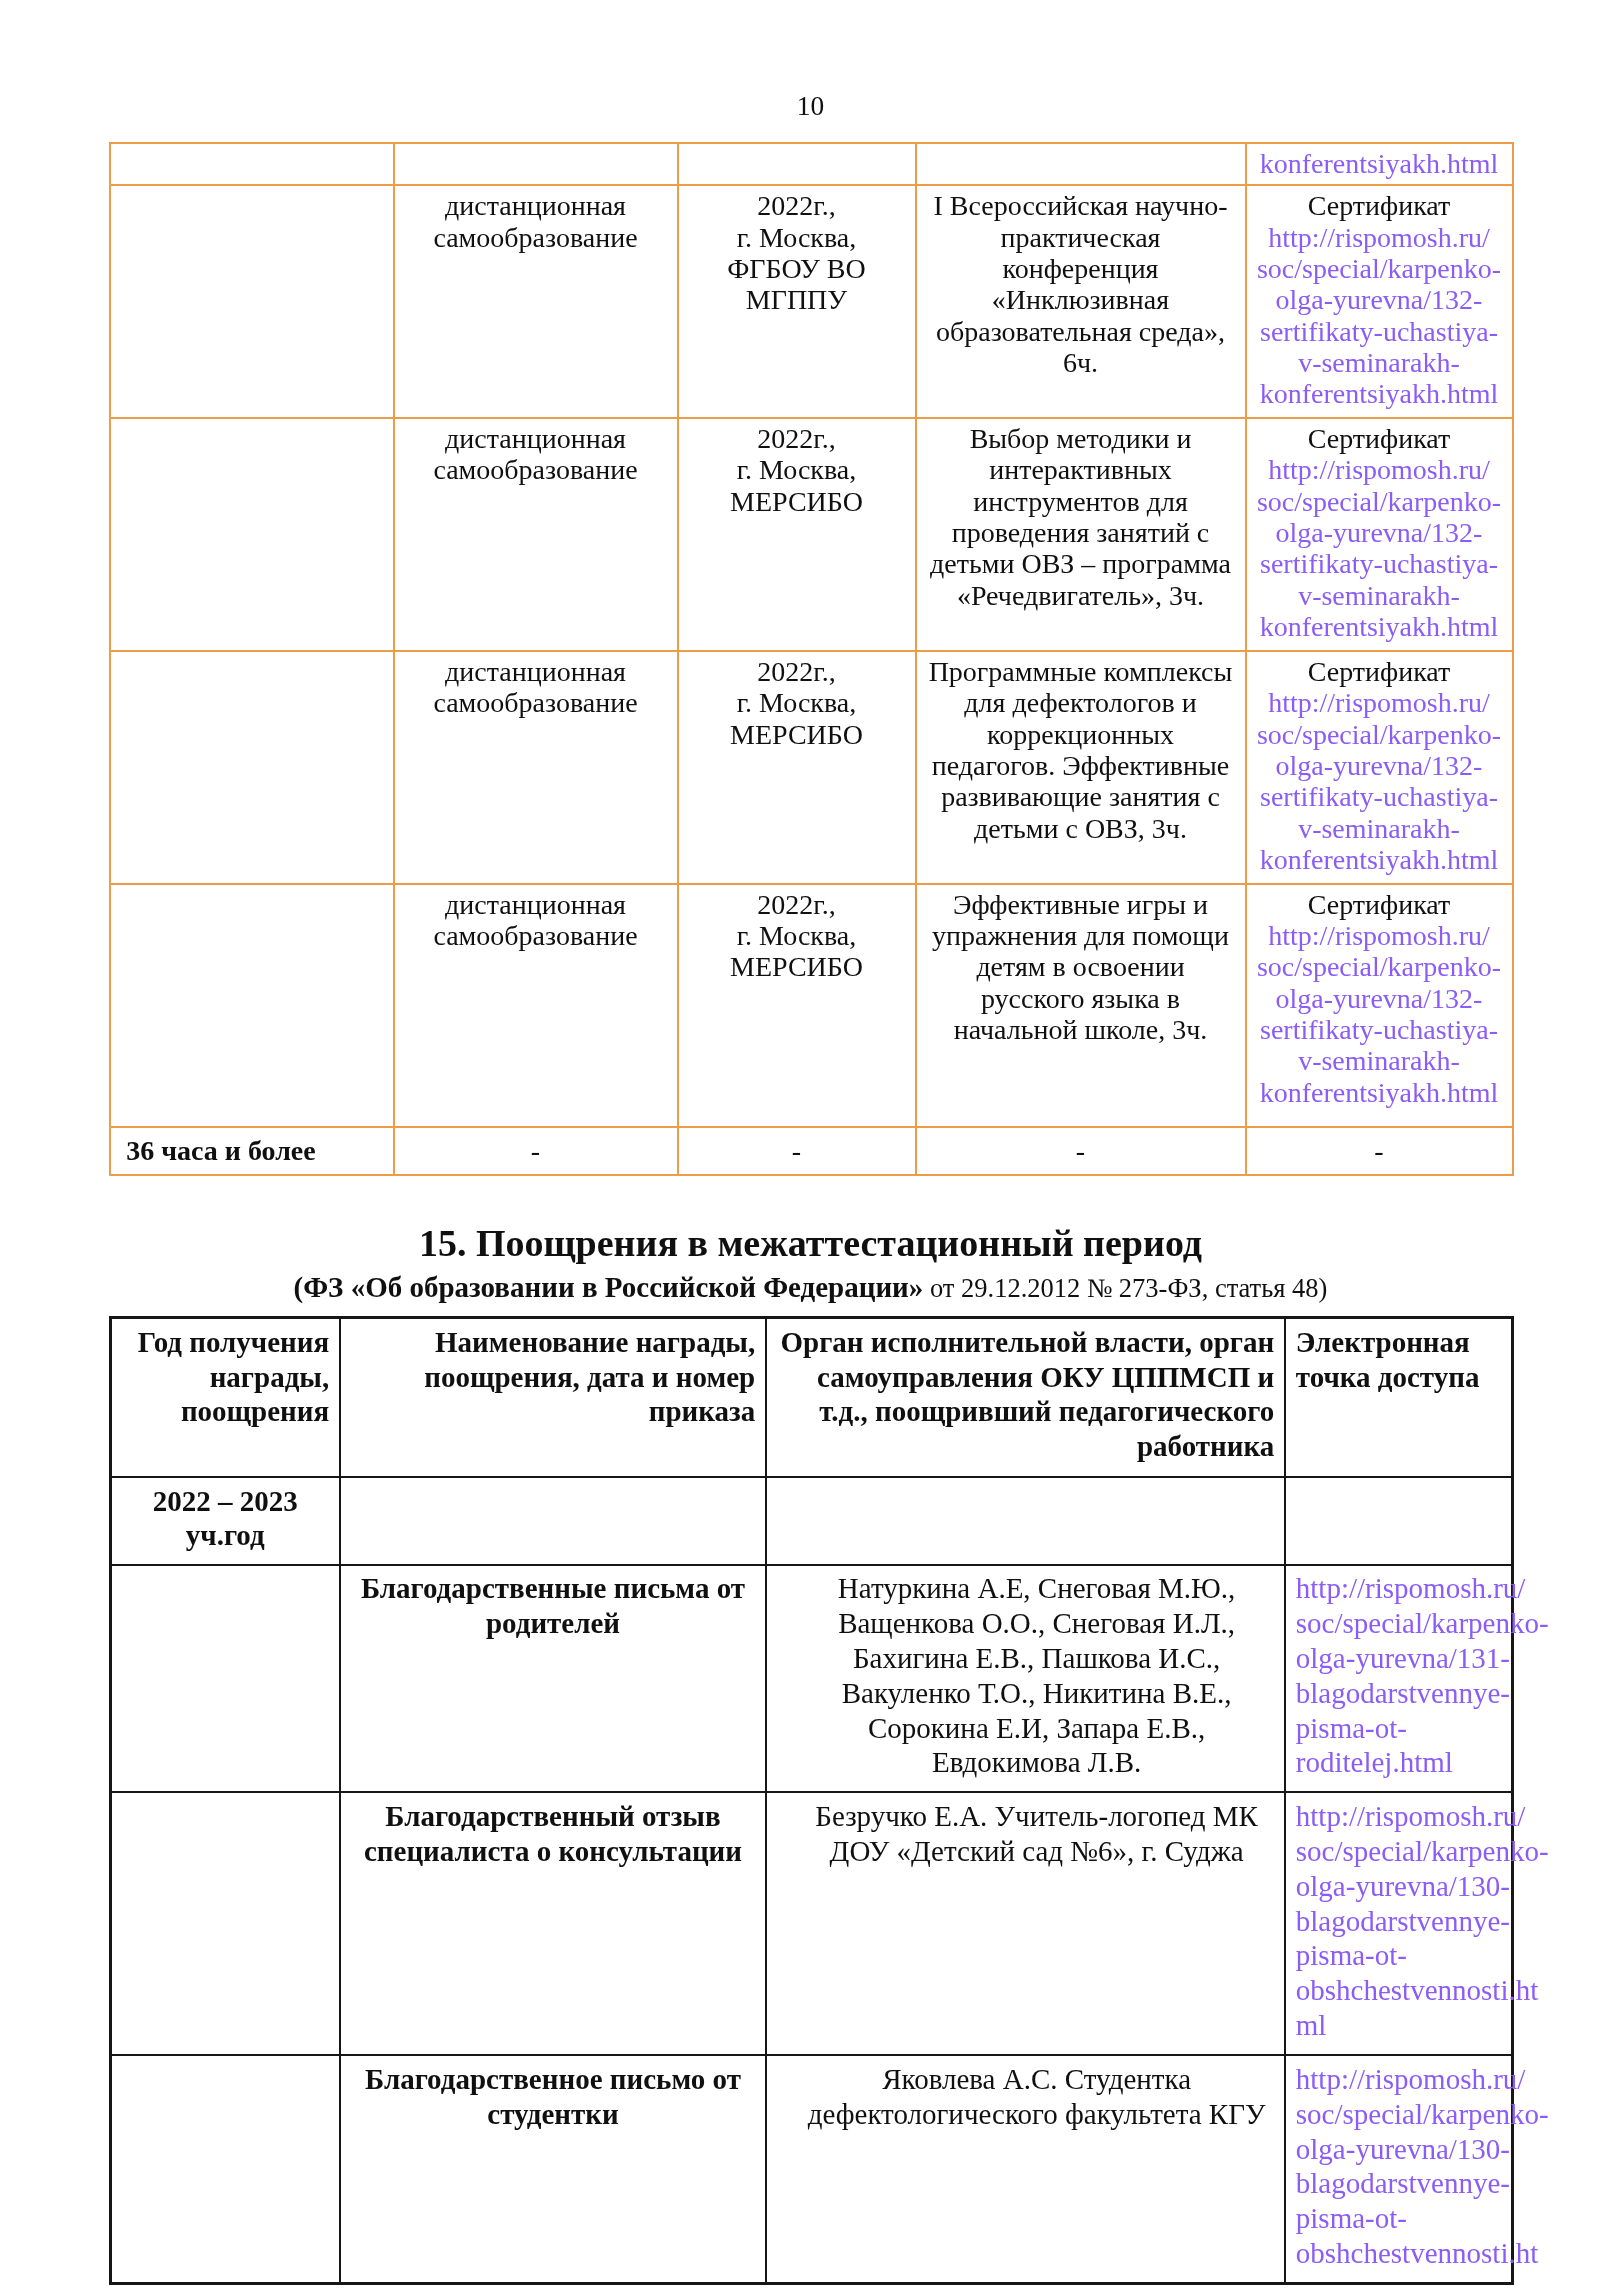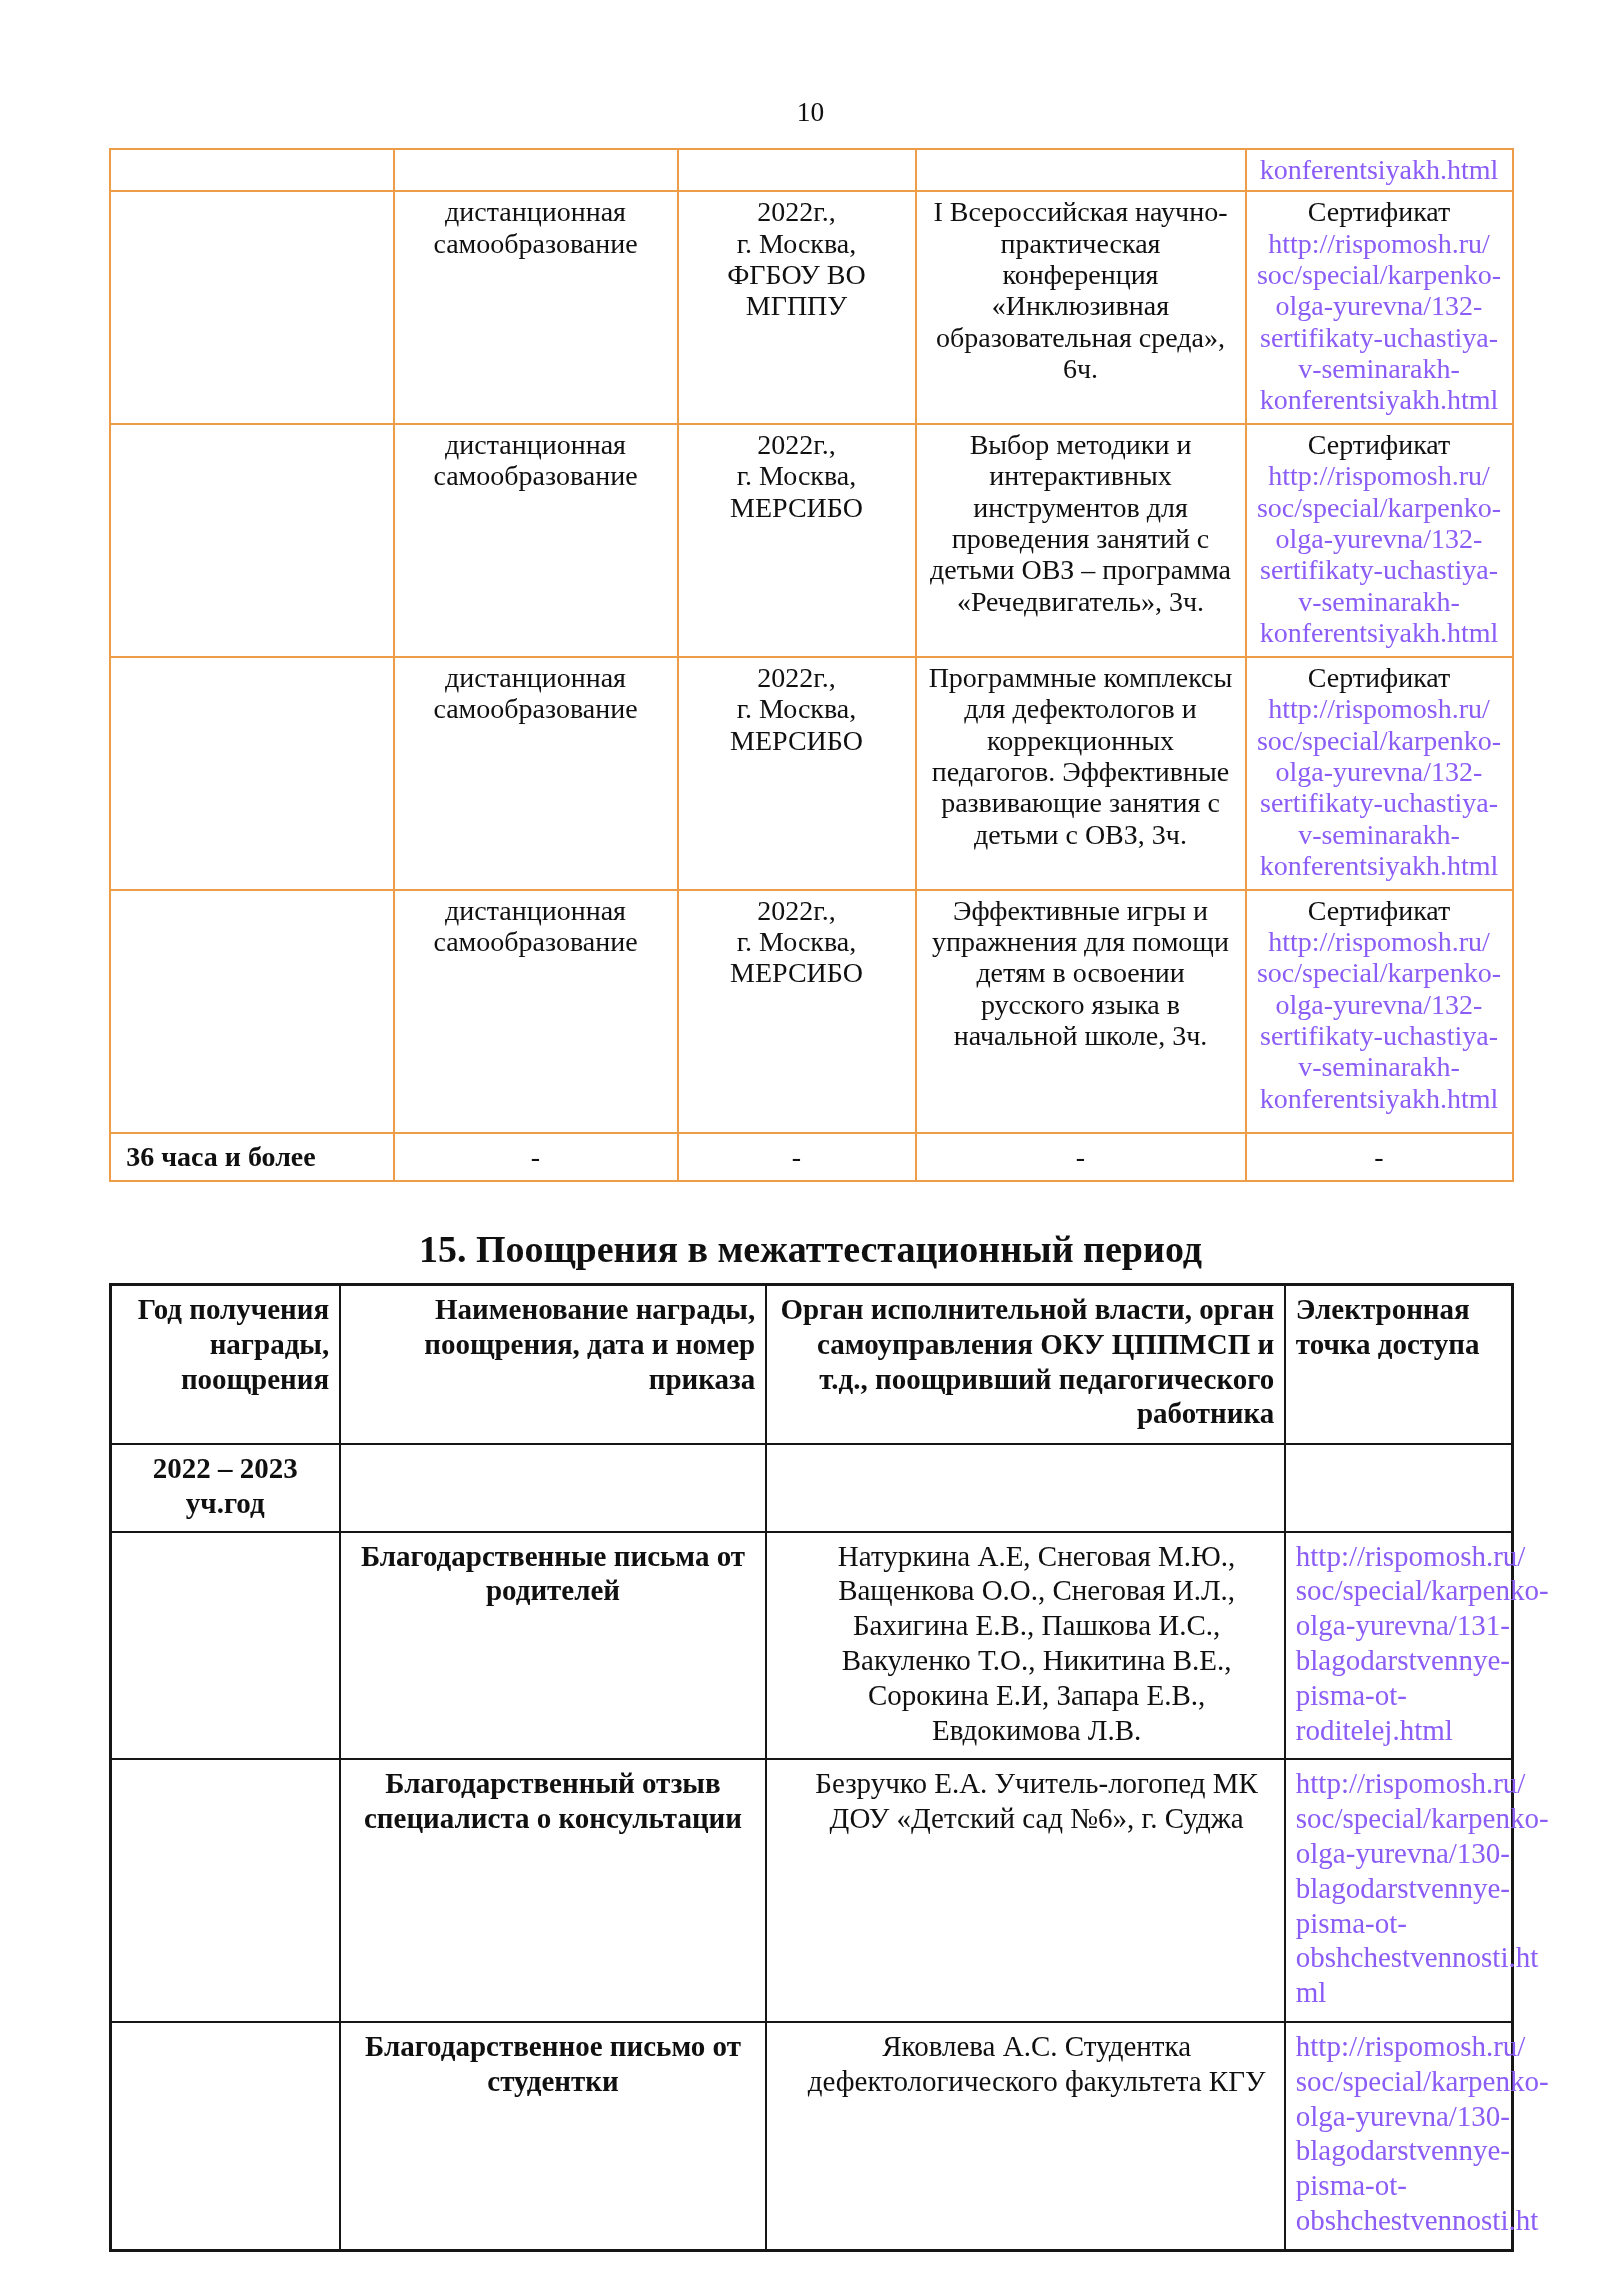--- a/index.html
+++ b/index.html
@@ -1,20 +1,20 @@
 <!DOCTYPE html>
 <html><head>
 <meta charset="utf-8">
 <style>
   html,body { margin:0; padding:0; }
   body {
     width:1621px; height:2293px; background:#ffffff; overflow:hidden;
     font-family:"Liberation Serif","DejaVu Serif",serif; color:#101010;
   }
-  .sheet { width:1404px; margin:9px auto; }
+  .sheet { width:1404px; margin:3px auto; }
   .page-num { padding-top:88px; text-align:center; font-size:27.4px; }
 
   table { border-collapse:collapse; table-layout:fixed; width:1404px; }
 
   
   .t1 { margin-top:19.6px; }
   .t1 td { border:2.9px solid #ED9C48; vertical-align:top; text-align:center;
            padding:3.9px 7.8px; font-size:28px; line-height:1.12; }
   .t1 tr.r0 td { height:33px; vertical-align:middle; }
   .t1 tr.course td { height:223px; }
@@ -152,20 +152,23 @@
         <td class="cat">36 часа и более</td>
         <td>-</td>
         <td>-</td>
         <td>-</td>
         <td>-</td>
       </tr>
     </tbody>
   </table>
 
   <div class="sec-title">15. Поощрения в межаттестационный период</div>
+  <div class="sec-sub">
+    <span class="b">(ФЗ «Об образовании в Российской Федерации»</span><span> от 29.12.2012 № 273-ФЗ, статья 48)</span>
+  </div>
 
   <table class="t2">
     <colgroup>
       <col style="width:230px">
         <col style="width:426px">
         <col style="width:519px">
         <col style="width:227px">
     </colgroup>
     <tbody>
       <tr>

